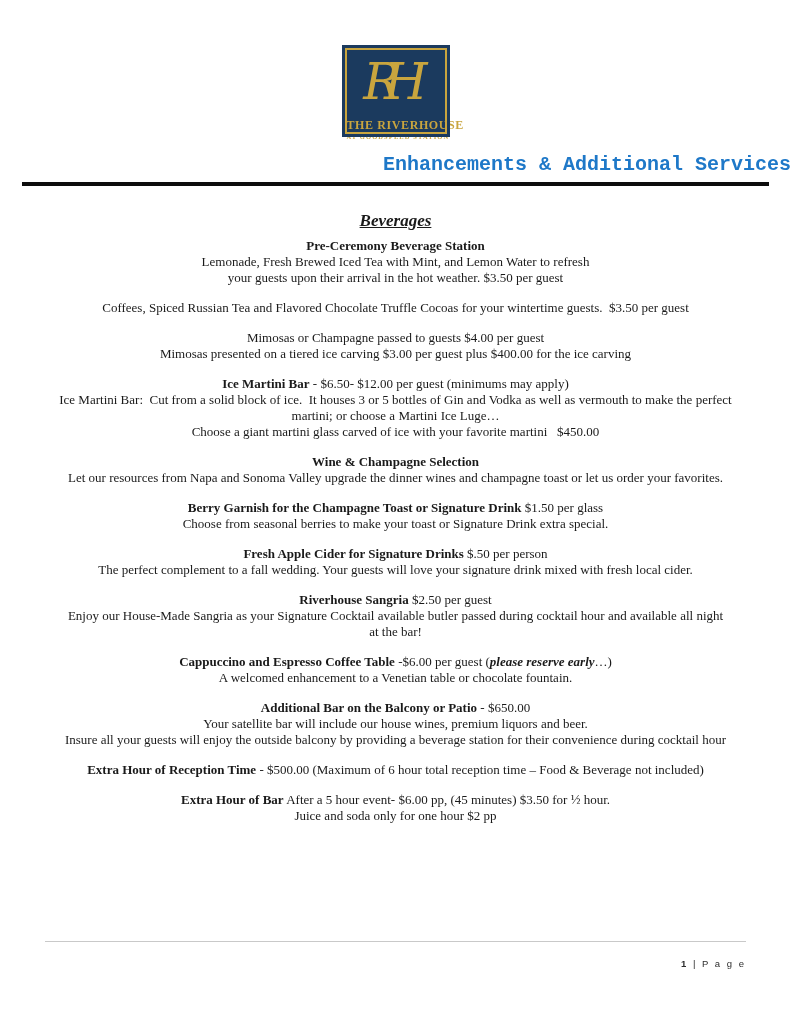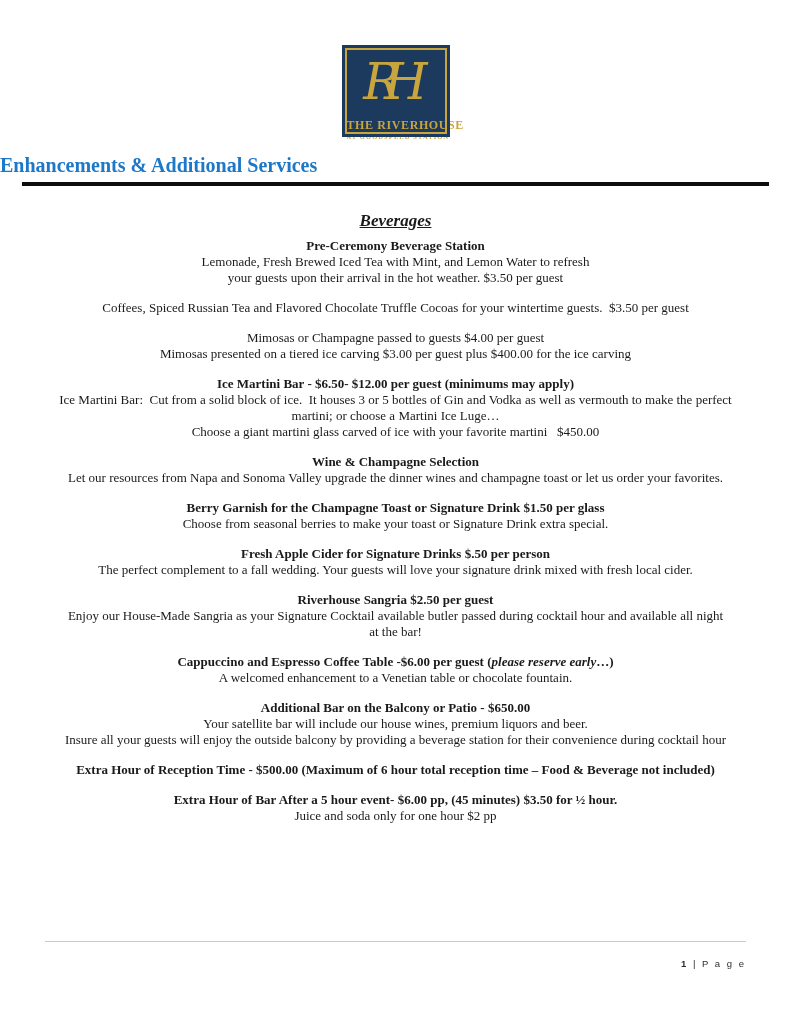--- a/index.html
+++ b/index.html
@@ -51,26 +51,26 @@
     font-family: "Liberation Serif", serif;
     font-weight: 700;
     font-size: 6.5px;
     letter-spacing: 1.1px;
     color: var(--gold, #c9a53e);
     line-height: 9px;
     white-space: nowrap;
   }
   .doc-title {
     margin-top: 10px;
-    font-family: Liberation Serif, serif;
+    font-family: Liberation Mono, monospace;
     font-weight: 700;
     font-size: 20px;
     line-height: 24px;
     color: var(--title-blue, #1e78c8);
-    text-align: left;
+    text-align: right;
   }
   .divider {
     height: 4px;
     background: var(--divider-black, #0d0d0d);
     margin: 5px 22px 0 22px;
   }
 
   
   .content { padding: 0 24px; text-align: center; }
   .section-heading {
@@ -86,21 +86,21 @@
   }
   .block { margin-bottom: 14px; }
   .block:last-child { margin-bottom: 0; }
   .item-title, .line {
     font-size: 13px;
     line-height: 16px;
     white-space: nowrap;
     text-align: center;
   }
   .item-title { font-weight: 700; }
-  .item-title .rest { font-weight: 700; }
+  .item-title .rest { font-weight: 400; }
   .item-title .it { font-weight: 700; font-style: italic; }
   .line { font-weight: 400; }
 
   
   .footer {
     position: absolute;
     left: 45px;
     right: 45px;
     top: 941px;
     border-top: 1px solid var(--footer-line-gray, #c9c9c9);

